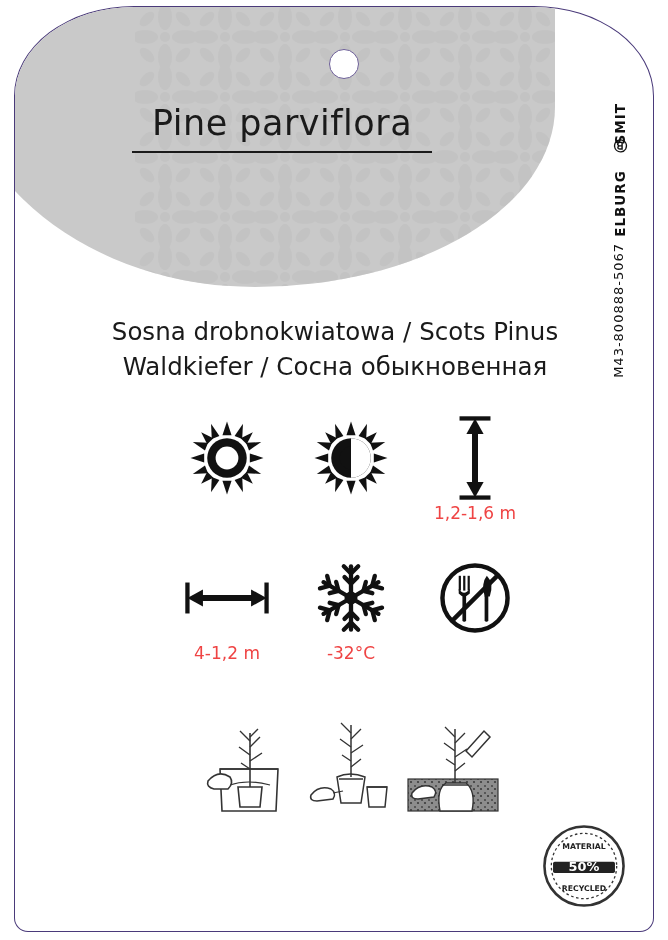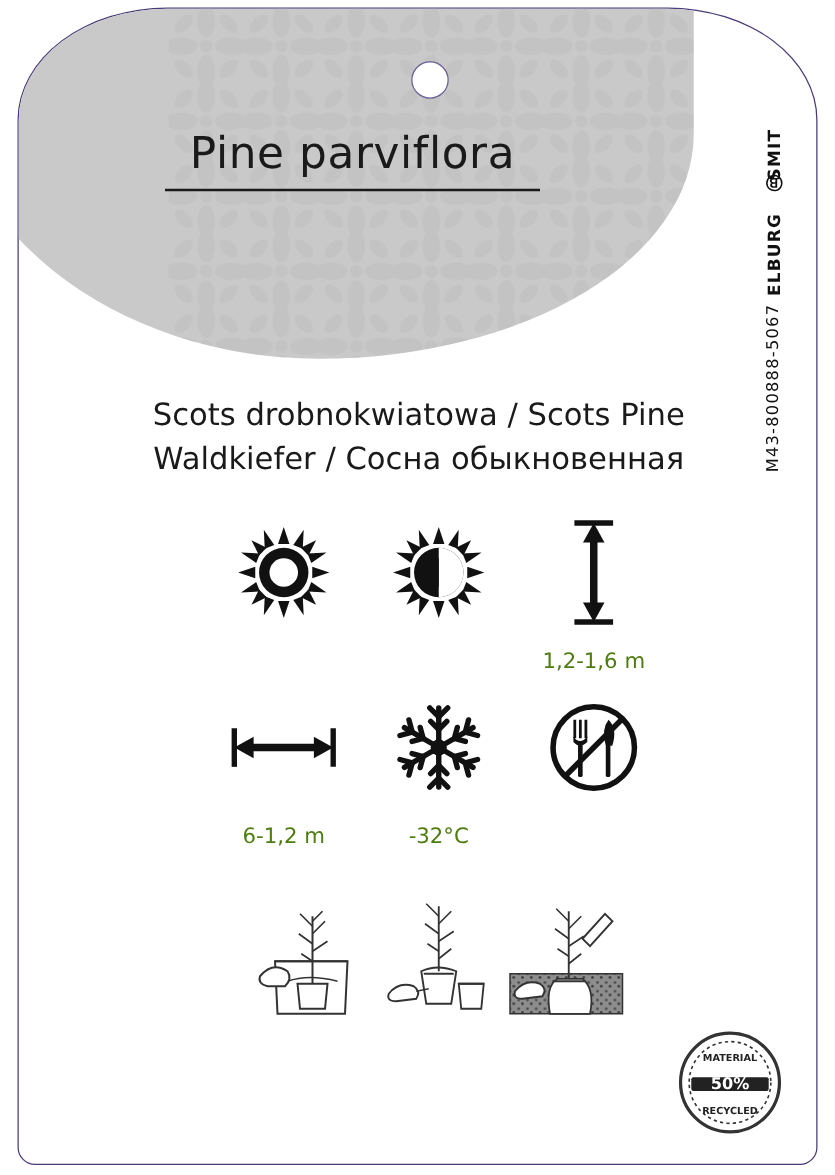--- a/index.html
+++ b/index.html
@@ -133,22 +133,22 @@
     display: flex;
     justify-content: flex-start;
     align-items: flex-start;
   }
   .icon-cell {
     width: 124px;
     text-align: center;
   }
   .icon-caption {
     font-size: 17px;
-    color: #4d7c0f;
-    margin-top: 22px;
+    color: #ef4444;
+    margin-top: 6px;
   }
   .icon-art {
     height: 78px;
     display: flex;
     align-items: center;
     justify-content: center;
   }
 
   
   .steps {
@@ -205,21 +205,21 @@
     <span class="brand">ELBURG Ⓑ SMIT</span>
     <span class="code">M43-800888-5067</span>
   </div>
 
   <div class="latin-block">
     <div class="latin-genus">Pine parviflora</div>
     <div class="latin-rule"></div>
   </div>
 
   <div class="common-block">
-    <div class="common-line">Scots drobnokwiatowa / Scots Pine</div>
+    <div class="common-line">Sosna drobnokwiatowa / Scots Pinus</div>
     <div class="common-line">Waldkiefer / Сосна обыкновенная</div>
   </div>
 
   <div class="icon-row" style="top:412px">
 
     <div class="icon-cell">
       <div class="icon-art">
         <svg width="76" height="76" viewBox="0 0 100 100">
           <g fill="#111">
             <g>
@@ -303,21 +303,21 @@
         <svg width="86" height="60" viewBox="0 0 100 60">
           <g stroke="#111" stroke-width="5" fill="#111">
             <line x1="4" y1="12" x2="4" y2="48"></line>
             <line x1="96" y1="12" x2="96" y2="48"></line>
             <line x1="14" y1="30" x2="86" y2="30" stroke-width="7"></line>
             <path d="M4 30 L22 20 L22 40 Z" stroke="none"></path>
             <path d="M96 30 L78 20 L78 40 Z" stroke="none"></path>
           </g>
         </svg>
       </div>
-      <div class="icon-caption">6-1,2 m</div>
+      <div class="icon-caption">4-1,2 m</div>
     </div>
 
     <div class="icon-cell">
       <div class="icon-art">
         <svg width="72" height="72" viewBox="0 0 100 100">
           <g stroke="#111" stroke-width="6" stroke-linecap="round" fill="none">
             <g id="arm">
               <line x1="50" y1="50" x2="50" y2="6"></line>
               <line x1="50" y1="16" x2="40" y2="6"></line>
               <line x1="50" y1="16" x2="60" y2="6"></line>

